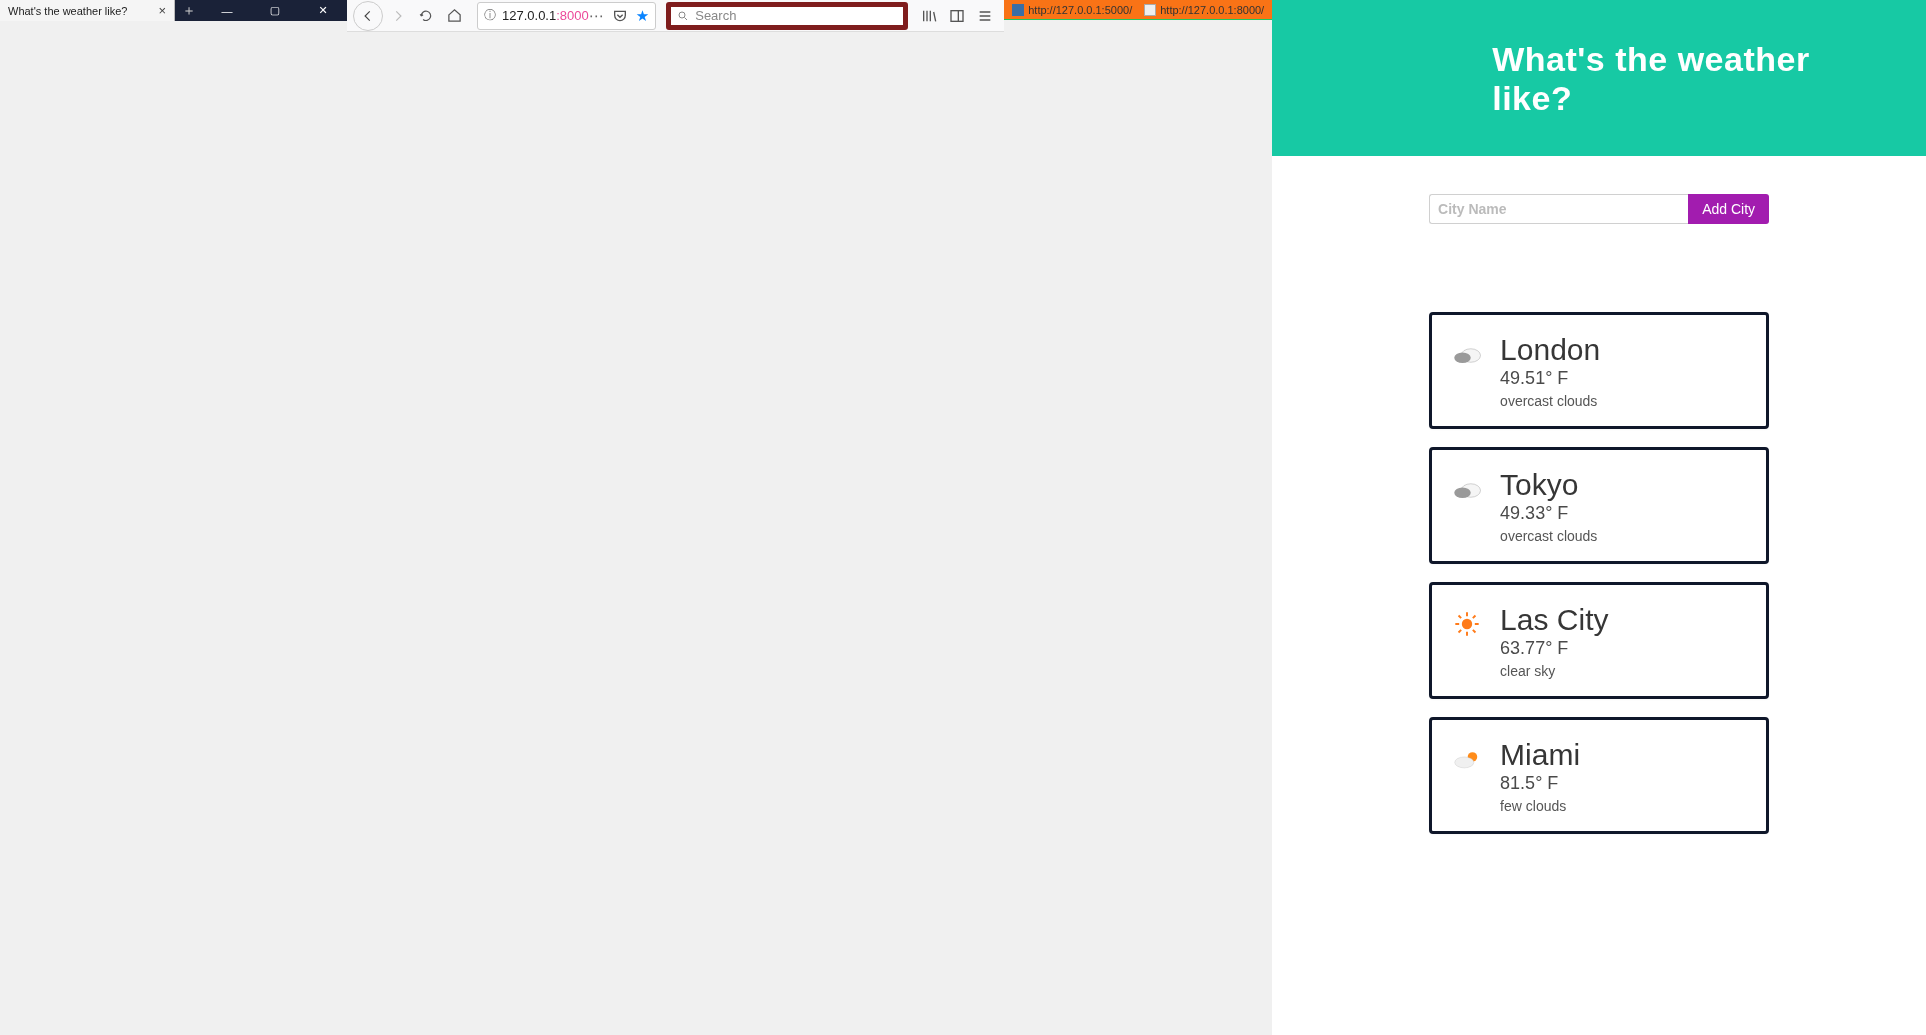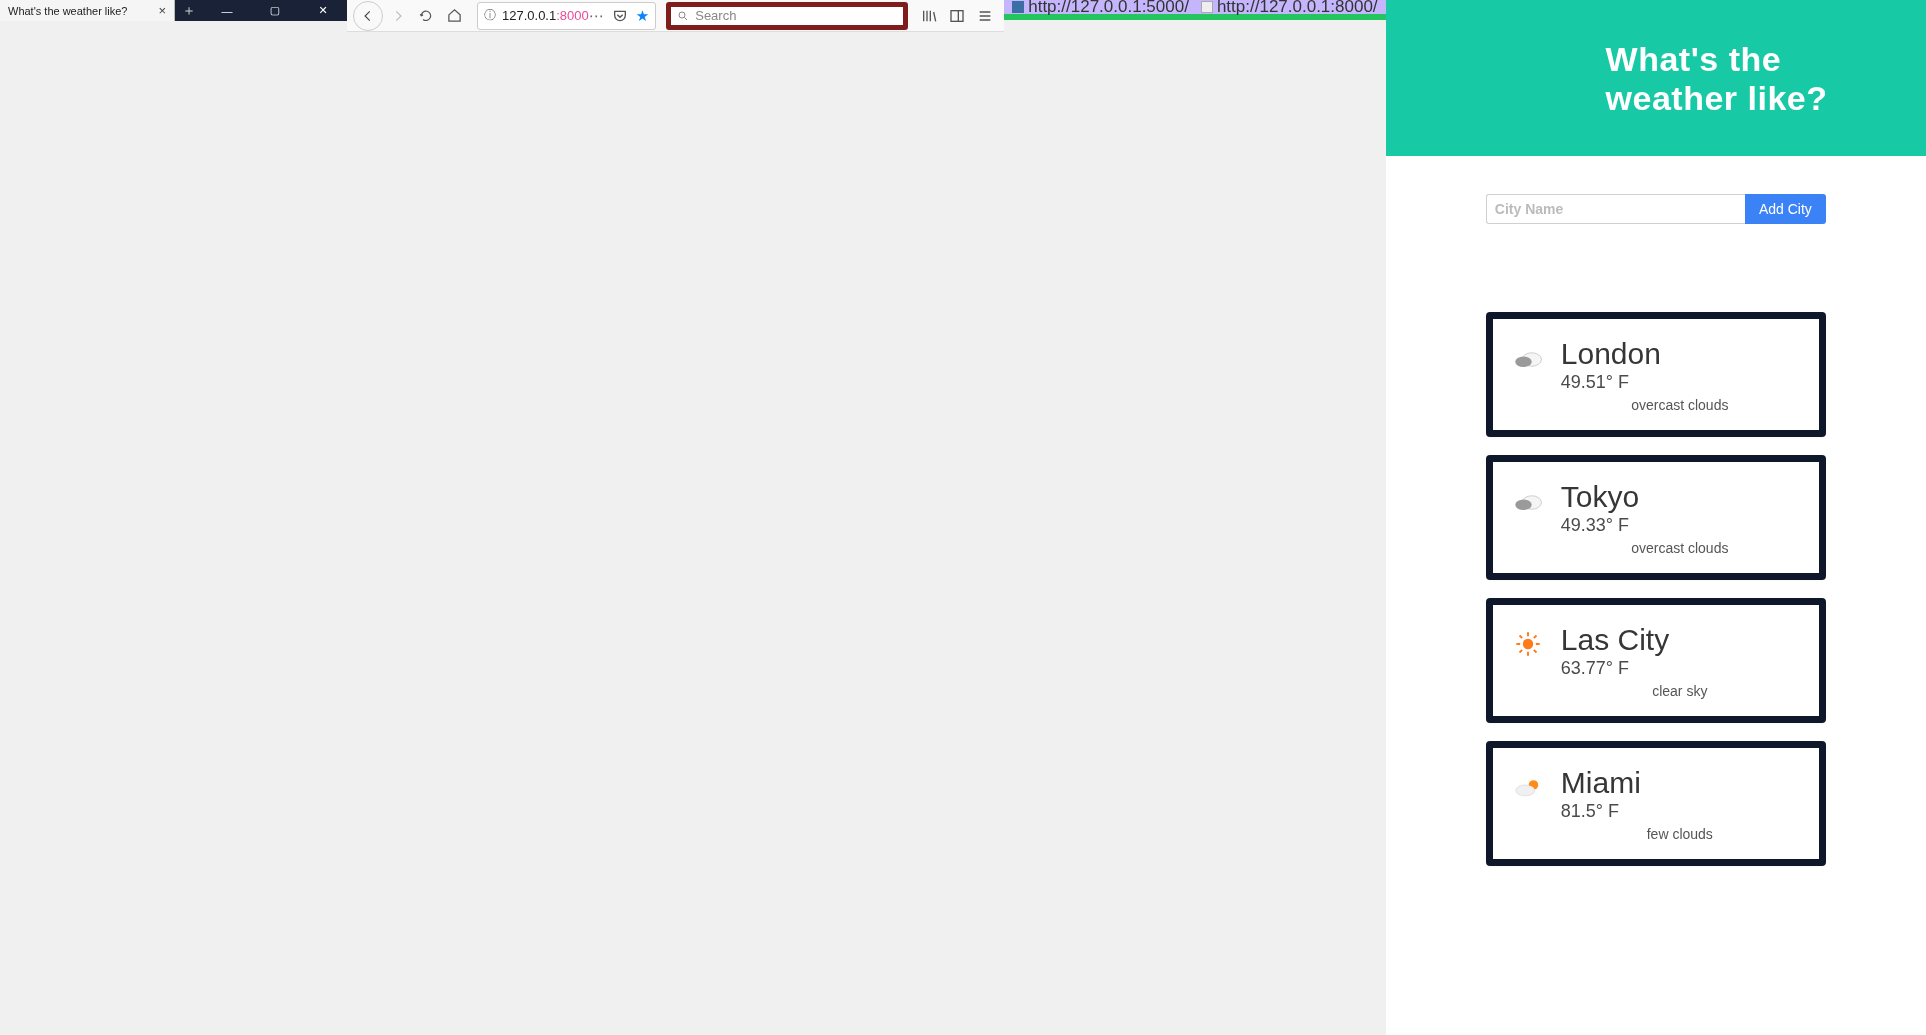--- a/index.html
+++ b/index.html
@@ -19,49 +19,49 @@
   .navbtn.back { width:30px; height:30px; border:1px solid #ccc; border-radius:50%; }
   .urlbar { flex:1; height:28px; border:1px solid #ccc; border-radius:3px; background:#fff; display:flex; align-items:center; margin:0 8px; padding:0 6px; font-size:13px; color:#555; }
   .urlbar .info { color:#777; margin-right:6px; font-size:12px; }
   .urlbar .host { color:#222; }
   .urlbar .port { color:#ec4899; }
   .urlbar .rightset { margin-left:auto; display:flex; align-items:center; gap:8px; color:#666; font-size:15px; }
   .star { color:#0a84ff; }
   .searchbar { width:242px; height:28px; border:5px solid #7f1d1d; border-radius:3px; background:#fff; display:flex; align-items:center; padding:0 6px; font-size:13px; color:#888; gap:6px; margin-right:6px; }
   .righticons { display:flex; align-items:center; gap:2px; margin-left:auto; }
 
-  .bookmarkbar { height:20px; background:#c4b5fd; border-bottom:6px solid #22c55e; display:flex; align-items:center; padding:0 8px; gap:12px; font-size:17px; color:#333; }
+  .bookmarkbar { height:20px; background:#f97316; border-bottom:1px solid #22c55e; display:flex; align-items:center; padding:0 8px; gap:12px; font-size:11px; color:#333; }
   .bmitem { display:flex; align-items:center; gap:4px; cursor:pointer; }
   .favicon { width:12px; height:12px; background:#222; display:inline-block; }
   .favicon.blue { background:#3a6ea5; }
   .favicon.gray { background:#888; border:1px solid #aaa; background:#eee; }
 
   
   .viewport { flex:1; position:relative; background:#fff; overflow-y:scroll; overflow-x:hidden; }
   
   .viewport::-webkit-scrollbar { width:18px; background:#f0f0f0; }
   .viewport::-webkit-scrollbar-thumb { background:#c2c2c2; }
 
   .hero { background:#17c9a4; padding:40px 0 38px 0; }
   .container { max-width:1280px; margin:0 auto; padding:0 60px; }
   .hero h1 { color:#fff; font-weight:700; font-size:34px; letter-spacing:0.5px; margin-left:160px; }
 
   .main { padding:38px 0 60px 0; }
   .center { width:340px; margin:0 auto; }
   .inputrow { display:flex; margin-bottom:88px; }
   .cityinput { flex:1; height:30px; border:1px solid #d0d0d0; border-right:none; border-radius:3px 0 0 3px; padding:0 8px; font-size:14px; color:#888; outline:none;font-weight:bold; }
   .cityinput::placeholder { color:#bbb; }
-  .addbtn { height:30px; padding:0 14px; background:#3b82f6; color:#fff; border:none; border-radius:0 3px 3px 0; font-size:14px; cursor:pointer; }
-
-  .card { border:7px solid #0f172a; border-radius:4px; padding:18px 20px 17px 20px; margin-bottom:18px; box-shadow:0 1px 2px rgba(0,0,0,0.03); display:flex; align-items:flex-start; gap:18px; }
+  .addbtn { height:30px; padding:0 14px; background:#a21caf; color:#fff; border:none; border-radius:0 3px 3px 0; font-size:14px; cursor:pointer; }
+
+  .card { border:3px solid #0f172a; border-radius:4px; padding:18px 20px 17px 20px; margin-bottom:18px; box-shadow:0 1px 2px rgba(0,0,0,0.03); display:flex; align-items:flex-start; gap:18px; }
   .wicon { width:30px; height:30px; margin-top:6px; display:flex; align-items:center; justify-content:center; }
   .cardtext { flex:1; }
   .cityname { font-size:30px; font-weight:400; color:#363636; line-height:1.1; }
   .temp { font-size:18px; color:#4a4a4a; margin-top:2px; }
-  .desc { font-size:14px; color:#555; margin-top:4px;text-align:center; }
+  .desc { font-size:14px; color:#555; margin-top:4px; }
 
   
   svg { display:block; }
 </style>
 </head>
 <body>
 
 <div class="window">
 
   <div class="titlebar">

